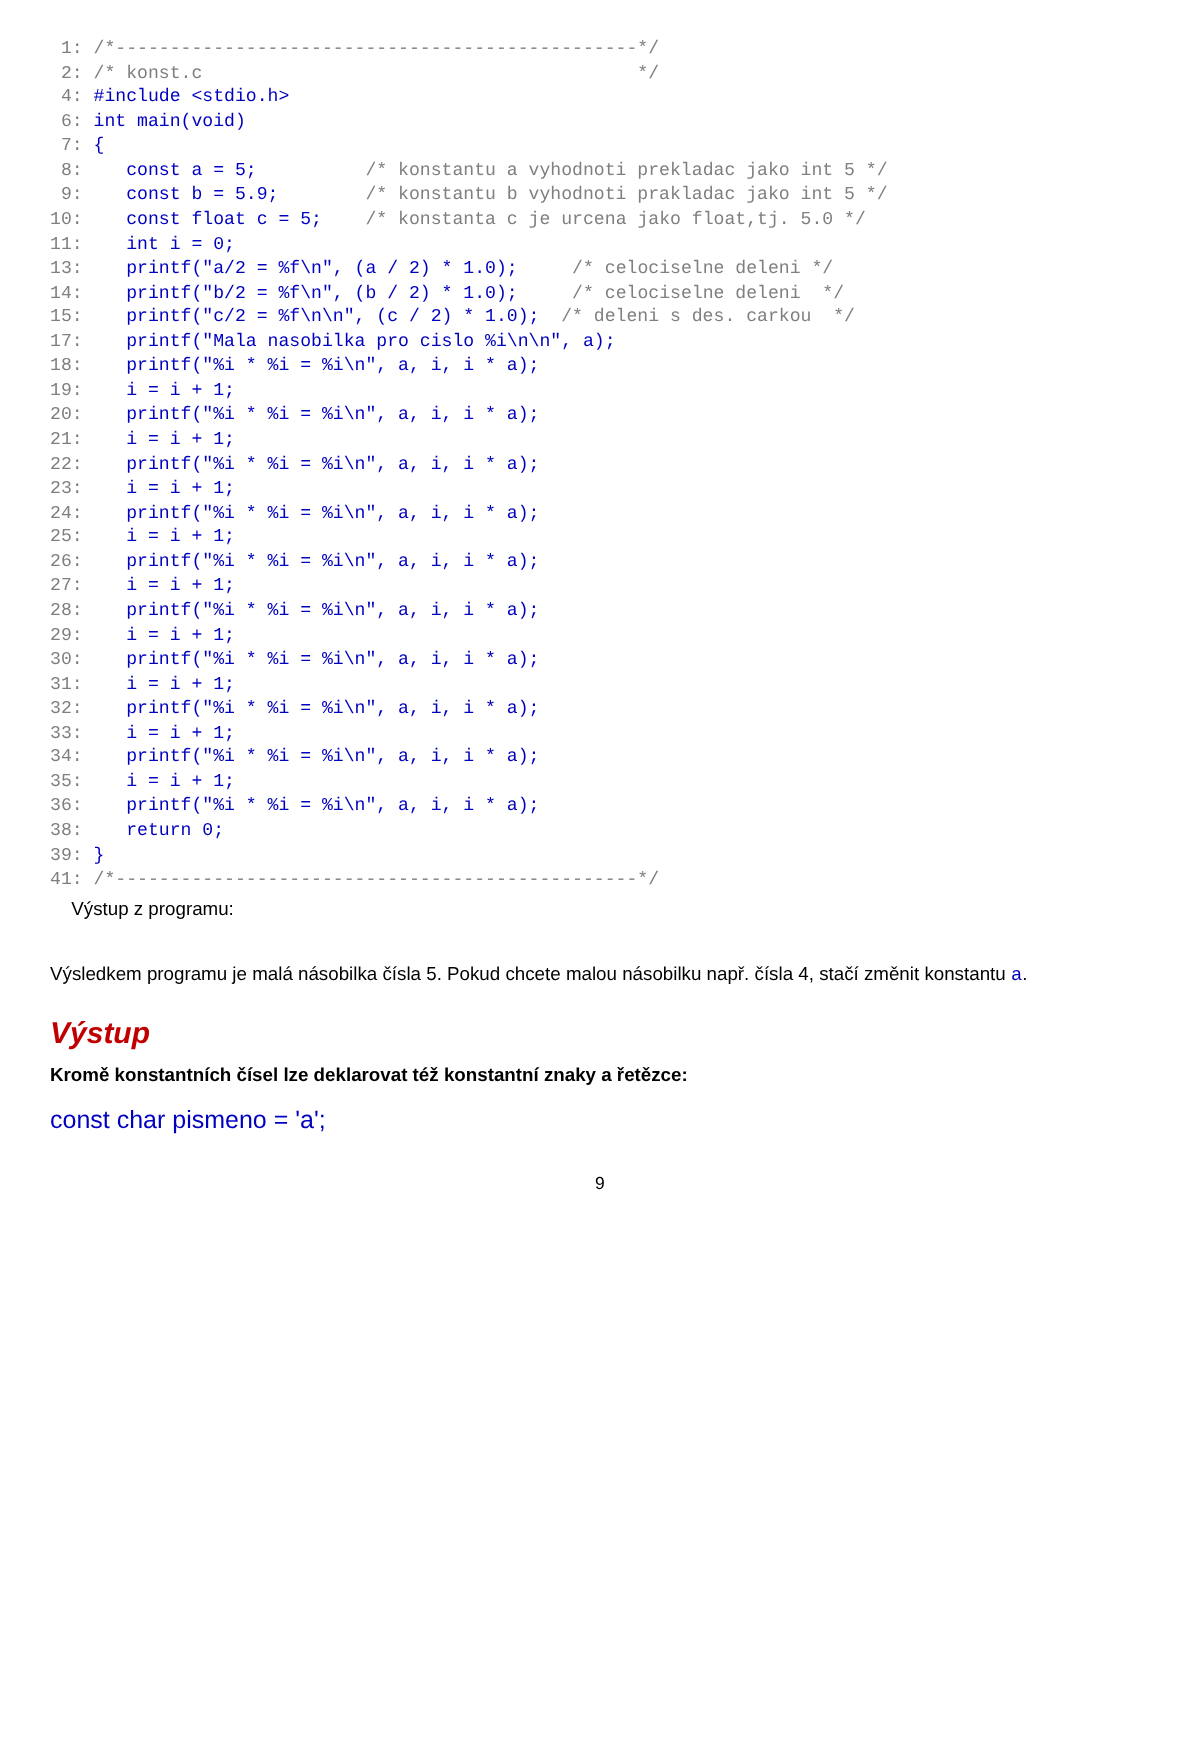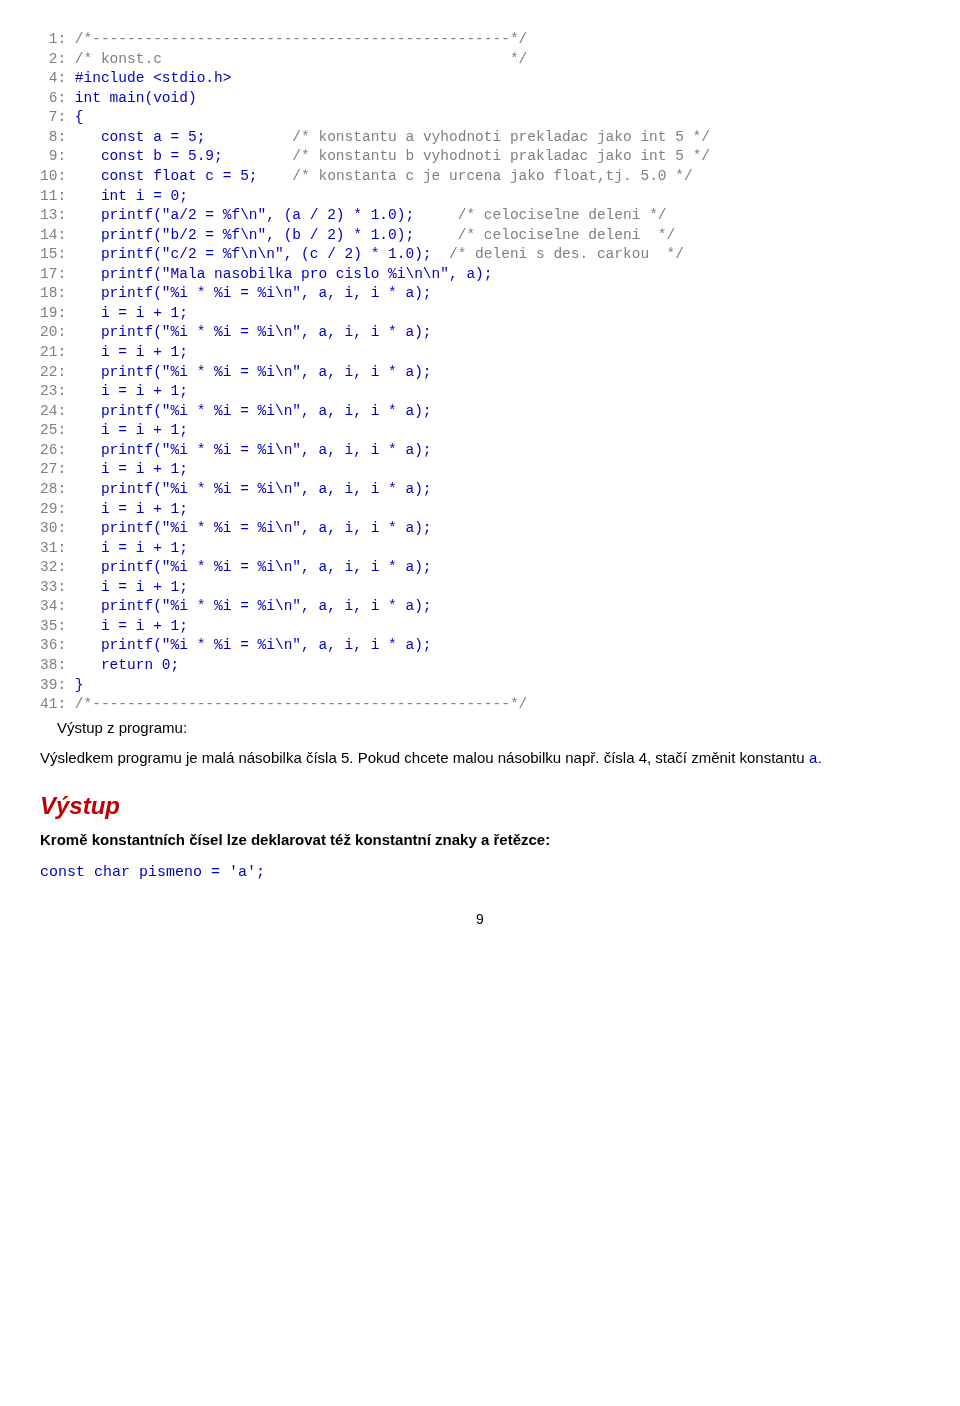--- a/index.html
+++ b/index.html
@@ -16,24 +16,24 @@
     font-family: "Courier New", monospace;
     font-size: 14.5px;
     line-height: 1.35;
     white-space: pre;
     margin: 0 0 4px 0;
   }
   .ln { color: #7f7f7f; }
   .kw { color: #0000c0; }
   .rest { color: #7f7f7f; }
   .out { color: #0000c0; font-family:"Courier New", monospace; font-size:14.5px; white-space:pre;}
-  .para { margin: 12px 0 0 0; line-height:1.35; }
+  .para { margin: 34px 0 0 0; line-height:1.35; }
   .const-a { color: #0000c0; font-family: "Courier New", monospace; }
   h2.retezce { color: #c00000; font-style: italic; font-weight: bold; font-size: 24px; margin: 22px 0 10px 0; font-family: Arial, Helvetica, sans-serif;}
-  .decl { color: #0000c0; font-family:Liberation Mono, monospace; font-size:15px; }
+  .decl { color: #0000c0; font-family:Liberation Sans, sans-serif; font-size:20px; }
   .pgnum { text-align:center; margin-top:30px; font-size:14px; }
   .outblock { display:flex; align-items:flex-end;margin-left:17px; }
   .outblock .lbl { font-family: Arial, sans-serif; color:#000; min-width: 210px; }
 </style>
 </head>
 <body>
 
 <pre class="code" id="code-block"><span class="ln"> 1:</span> <span class="rest">/*------------------------------------------------*/</span>
 <span class="ln"> 2:</span> <span class="rest">/* konst.c                                        */</span>
 <span class="ln"> 4:</span> <span class="kw">#include &lt;stdio.h&gt;</span>

